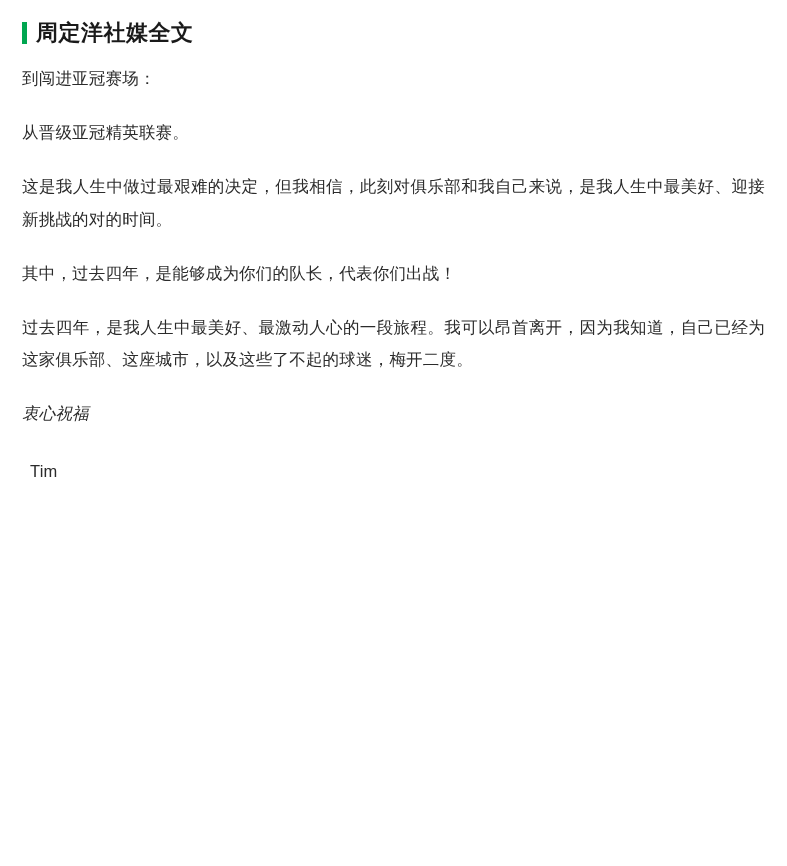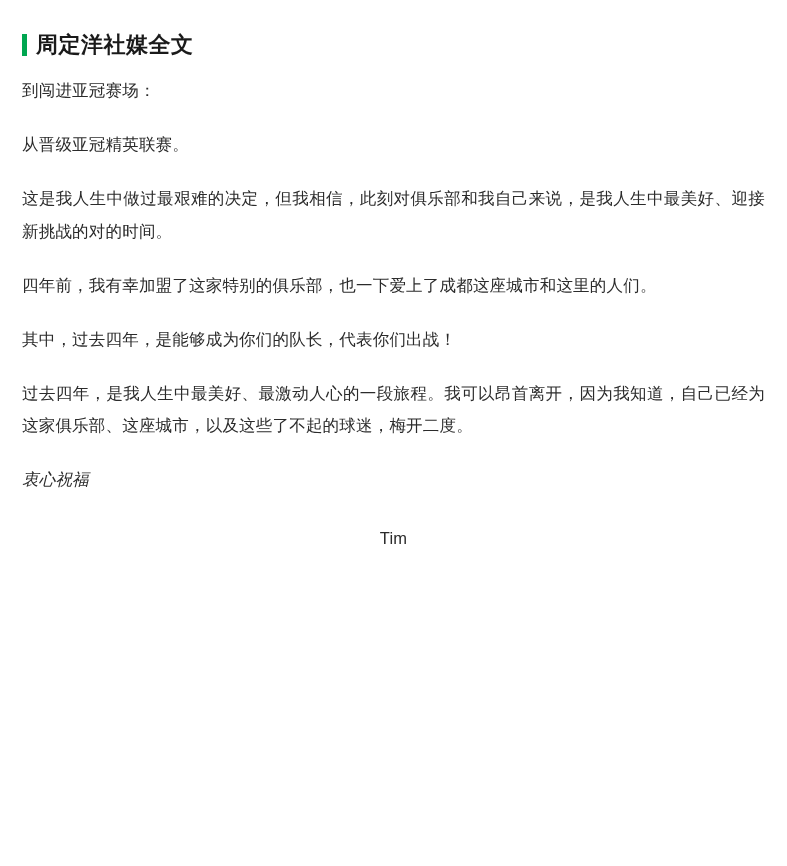--- a/index.html
+++ b/index.html
@@ -11,21 +11,21 @@
     width: 787px;
     height: 866px;
     font-family: "Liberation Sans", "DejaVu Sans", sans-serif;
     color: #222222;
     overflow: hidden;
   }
   .page {
     box-sizing: border-box;
     width: 787px;
     height: 866px;
-    padding: 28px 22px 0 22px;
+    padding: 16px 22px 0 22px;
     background: #ffffff;
   }
   .title-row {
     display: flex;
     align-items: center;
     margin: 6px 0 18px 0;
   }
   .title-bar {
     width: 5px;
     height: 22px;
@@ -51,40 +51,38 @@
     text-align: justify;
   }
   .para.tight {
     margin-bottom: 20px;
   }
   .sign-off {
     margin: 0 0 26px 0;
     font-style: italic;
   }
   .signature {
-    margin: 0;
+    margin: 8px;
     font-size: 16.5px;
     color: #2b2b2b;
-    text-align: center;
   }
 </style>
 </head>
 <body>
 
 <div class="page">
 
   <div class="title-row">
     <div class="title-bar"></div>
     <div class="title-text">周定洋社媒全文</div>
   </div>
 
   <div class="body-text">
     <p class="para">到闯进亚冠赛场：</p>
     <p class="para">从晋级亚冠精英联赛。</p>
     <p class="para">这是我人生中做过最艰难的决定，但我相信，此刻对俱乐部和我自己来说，是我人生中最美好、迎接新挑战的对的时间。</p>
-    <p class="para">四年前，我有幸加盟了这家特别的俱乐部，也一下爱上了成都这座城市和这里的人们。</p>
     <p class="para">其中，过去四年，是能够成为你们的队长，代表你们出战！</p>
     <p class="para">过去四年，是我人生中最美好、最激动人心的一段旅程。我可以昂首离开，因为我知道，自己已经为这家俱乐部、这座城市，以及这些了不起的球迷，梅开二度。</p>
     <p class="sign-off">衷心祝福</p>
     <p class="signature">Tim</p>
   </div>
 
 </div>
 
 </body></html>

